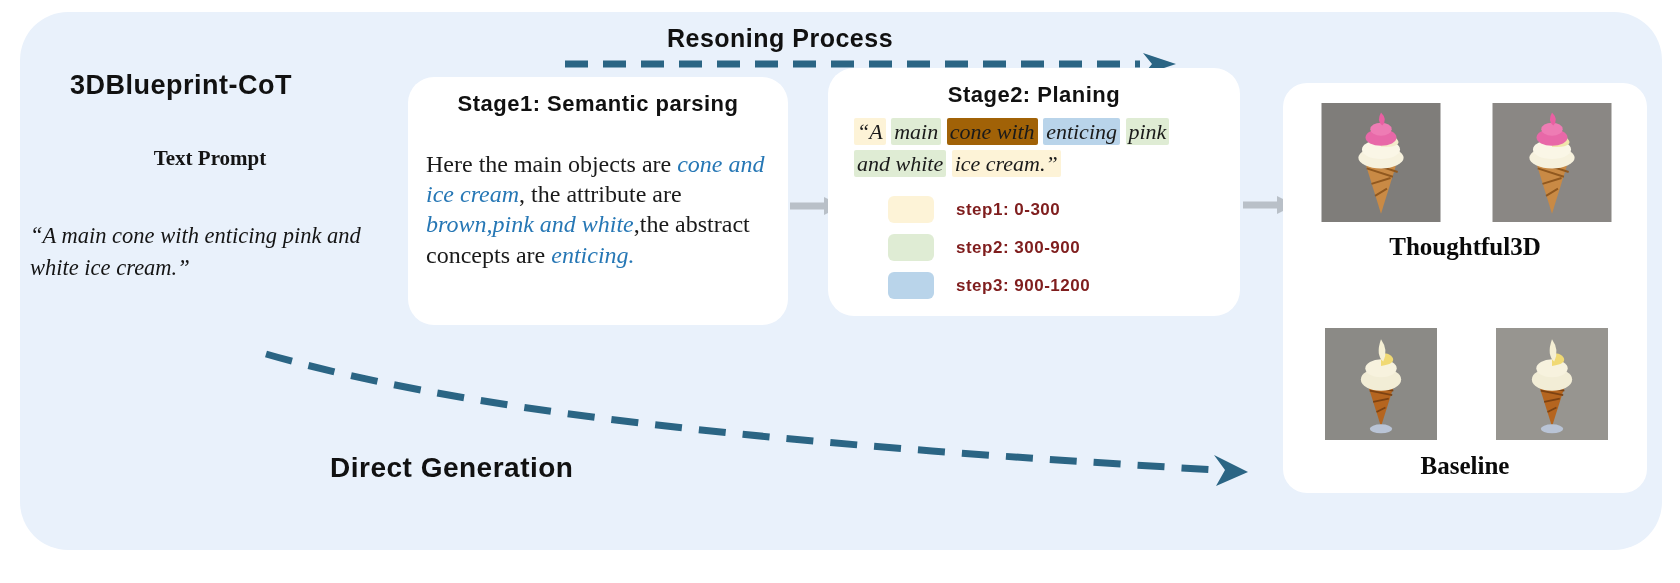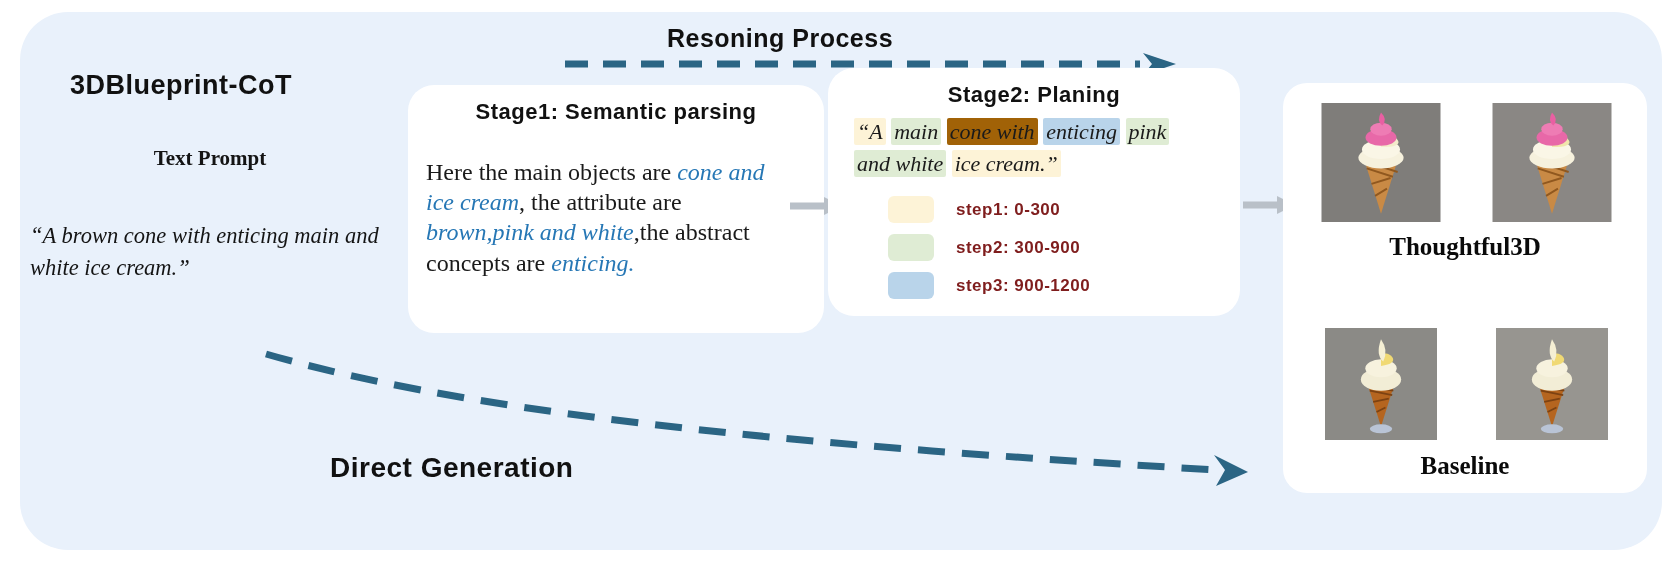--- a/index.html
+++ b/index.html
@@ -12,21 +12,21 @@
   .method-title{position:absolute;left:70px;top:70px;font-size:27px;}
   .reasoning-label{position:absolute;left:600px;top:24px;width:360px;text-align:center;font-size:25px;}
   .direct-label{position:absolute;left:330px;top:452px;font-size:28px;}
 
   .prompt-label{position:absolute;left:30px;top:146px;width:360px;text-align:center;
                 font-size:21px;font-weight:700;color:#141414;}
   .prompt-quote{position:absolute;left:30px;top:220px;width:378px;font-size:22.5px;font-style:italic;
                 color:#141414;line-height:1.42;}
 
   .stage-box{position:absolute;background:#ffffff;border-radius:26px;}
-  .stage1-box{left:408px;top:85px;width:416px;height:248px;}
+  .stage1-box{left:408px;top:77px;width:380px;height:248px;}
   .stage2-box{left:828px;top:68px;width:412px;height:248px;}
   .stage-title{position:absolute;left:0;top:14px;width:100%;text-align:center;font-size:22px;}
   .stage1-body{position:absolute;left:18px;top:72px;width:348px;font-size:24px;color:#1a1a1a;line-height:1.26;}
   .em-blue{color:#2677b5;font-style:italic;}
 
   .stage2-sentence{position:absolute;left:26px;top:48px;width:376px;font-size:22px;font-style:italic;
                    color:#1a1a1a;line-height:1.45;}
   .hl{padding:1px 3px;border-radius:2px;}
   .hl-line{white-space:nowrap;}
 
@@ -47,21 +47,21 @@
   .arrow-svg{position:absolute;overflow:visible;}
 </style>
 </head>
 <body>
 
 <div class="canvas">
   <div class="panel"></div>
 
   <div class="method-title comic">3DBlueprint-CoT</div>
   <div class="prompt-label serif">Text Prompt</div>
-  <div class="prompt-quote serif">“A brown cone with enticing main and white ice cream.”</div>
+  <div class="prompt-quote serif">“A main cone with enticing pink and white ice cream.”</div>
 
   <div class="reasoning-label comic">Resoning Process</div>
   <svg class="arrow-svg" style="left:560px;top:50px;" width="620" height="28" viewBox="0 0 620 28">
     <line x1="5" y1="14" x2="580" y2="14" stroke="#2b6584" stroke-width="7" stroke-dasharray="23 15"></line>
     <path d="M583,3 L616,14 L583,25 L592,14 Z" fill="#2b6584"></path>
   </svg>
 
   <div class="stage-box stage1-box">
     <div class="stage-title comic">Stage1: Semantic parsing</div>
     <div class="stage1-body serif"><span>Here the main objects are </span><span class="em-blue">cone and ice cream</span><span>, the  attribute are </span><span class="em-blue">brown,pink and white</span><span>,the abstract concepts are </span><span class="em-blue">enticing.</span></div>

